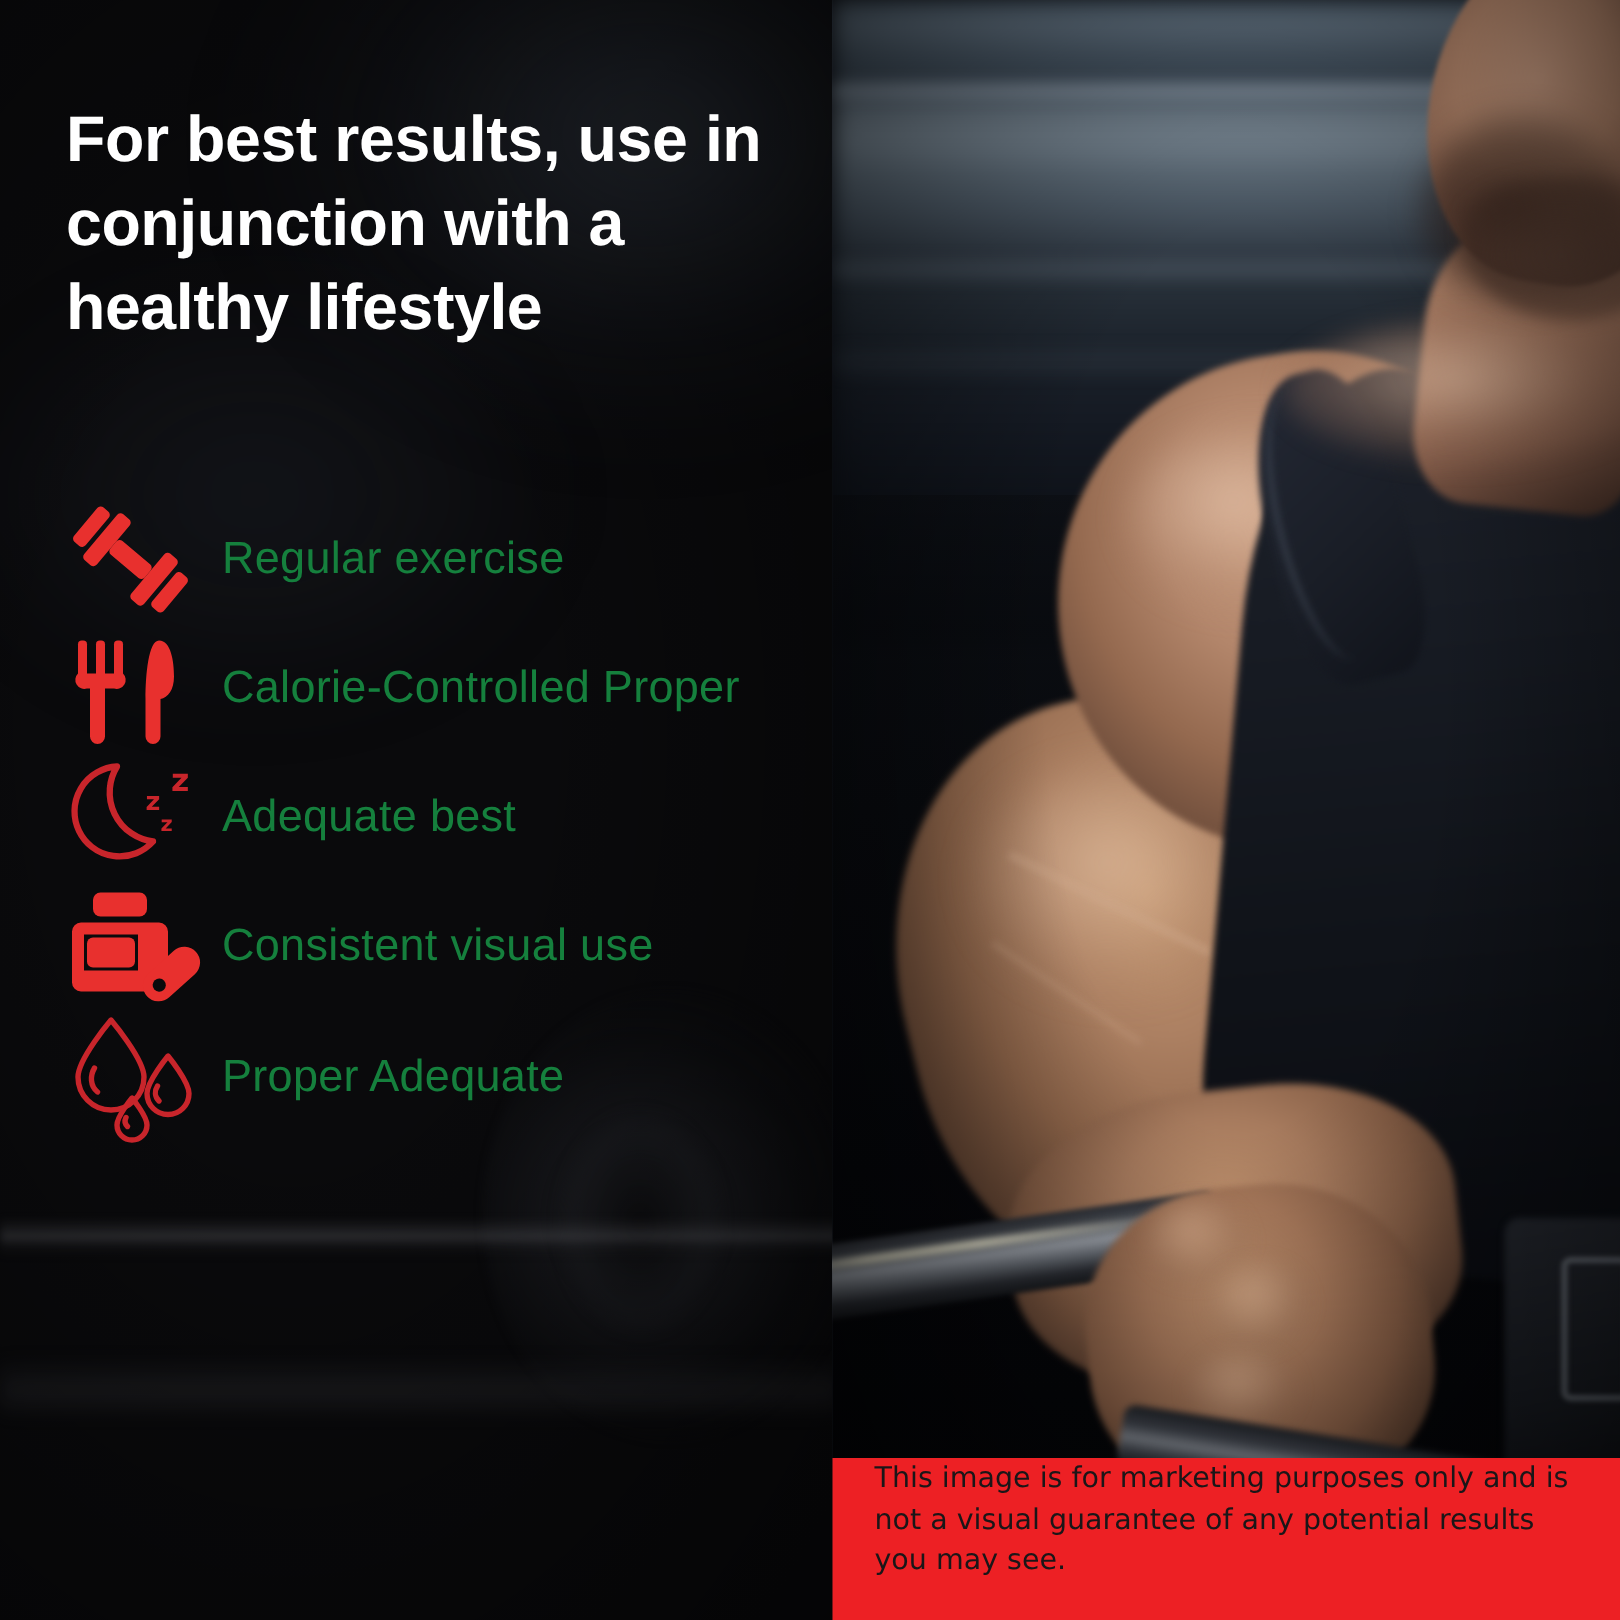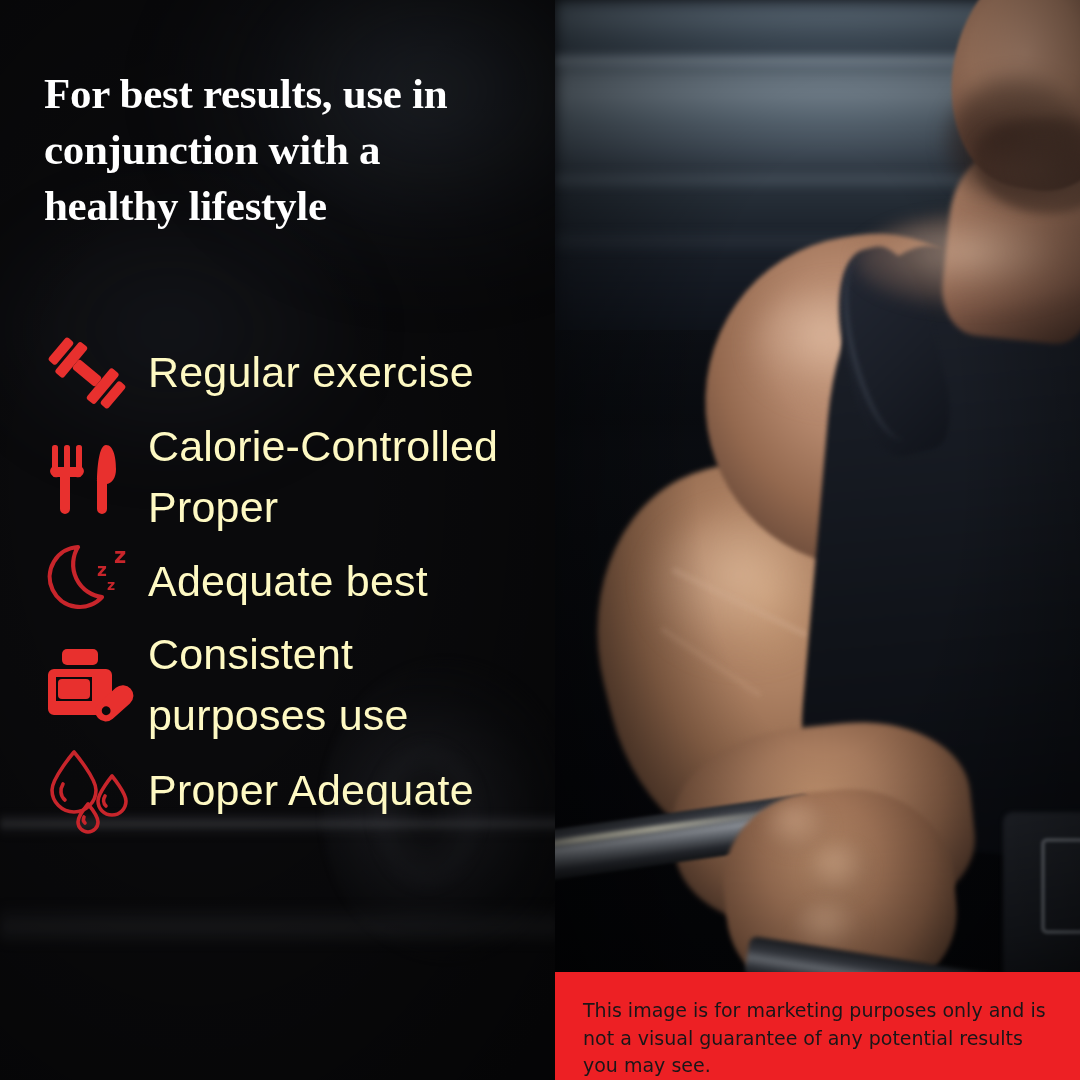--- a/index.html
+++ b/index.html
@@ -67,21 +67,21 @@
   }
 
   .headline {
     position:absolute; left:44px; top:66px;
     width:470px;
     color:#ffffff;
     font-size:43px;
     font-weight:bold;
     line-height:1.30;
     letter-spacing:-0.3px;
-    font-family:Liberation Serif, serif;
+    font-family:Liberation Sans, sans-serif;
   }
 
   .benefits {
     position:absolute; left:38px; top:330px;
     width:500px;
   }
   .benefit {
     position:relative;
     display:flex;
     align-items:center;
@@ -89,22 +89,22 @@
   }
   .benefit-icon {
     width:110px;
     flex:0 0 110px;
     display:flex;
     align-items:center;
     justify-content:flex-start;
     padding-left:6px;
   }
   .benefit-label {
-    color:#fef9c3;
-    font-size:43px;
+    color:#15803d;
+    font-size:30px;
     line-height:1.42;
     font-weight:400;
     letter-spacing:0.2px;
     font-family:"Liberation Sans", sans-serif;
   }
 
   
   .right-panel {
     position:absolute; left:555px; top:0;
     width:525px; height:1080px;
@@ -325,21 +325,21 @@
     background:
       radial-gradient(ellipse at 52% 42%, rgba(0,0,0,0) 34%, rgba(0,0,0,0.42) 78%, rgba(0,0,0,0.68) 100%);
   }
 
   
   .disclaimer {
     position:absolute; left:555px; top:972px;
     width:525px; height:108px;
     background:#ed2024;
     display:flex;
-    align-items:flex-end;
+    align-items:flex-start;
     padding:0 28px;
   }
   .disclaimer p {
     color:#1a1618;
     font-size:19px;
     line-height:1.45;
     font-family:"DejaVu Sans", sans-serif;
   }
 
   svg { display:block; }
@@ -412,21 +412,21 @@
               <path d="M10 26 h52 a6 6 0 0 1 6 6 v34 a6 6 0 0 1 -6 6 H10 a6 6 0 0 1 -6 -6 V32 a6 6 0 0 1 6 -6 z
                        M12 34 v24 h36 v-24 z" fill-rule="evenodd"></path>
               <rect x="14" y="36" width="32" height="20" rx="4"></rect>
               <g transform="rotate(-42 70 60)">
                 <rect x="48" y="50" width="44" height="21" rx="10.5"></rect>
                 <circle cx="59" cy="60.5" r="4.4" fill="#0A0A0C"></circle>
               </g>
             </g>
           </svg>
         </span>
-        <span class="benefit-label">Consistent purposes use</span>
+        <span class="benefit-label">Consistent visual use</span>
       </div>
 
       <div class="benefit">
         <span class="benefit-icon">
           <svg width="92" height="88" viewBox="0 0 92 88">
             <g fill="none" stroke="#C8252B" stroke-width="3.6" stroke-linejoin="round" stroke-linecap="round">
               <path d="M30 6 C30 6 8 32 8 44 A22 22 0 0 0 52 44 C52 32 30 6 30 6 Z"></path>
               <path d="M19 38 C16 43 16 50 21 54"></path>
               <path d="M68 30 C68 30 54 47 54 55 A14 14 0 0 0 82 55 C82 47 68 30 68 30 Z"></path>
               <path d="M61 50 C59 53 59 57 62 60"></path>

